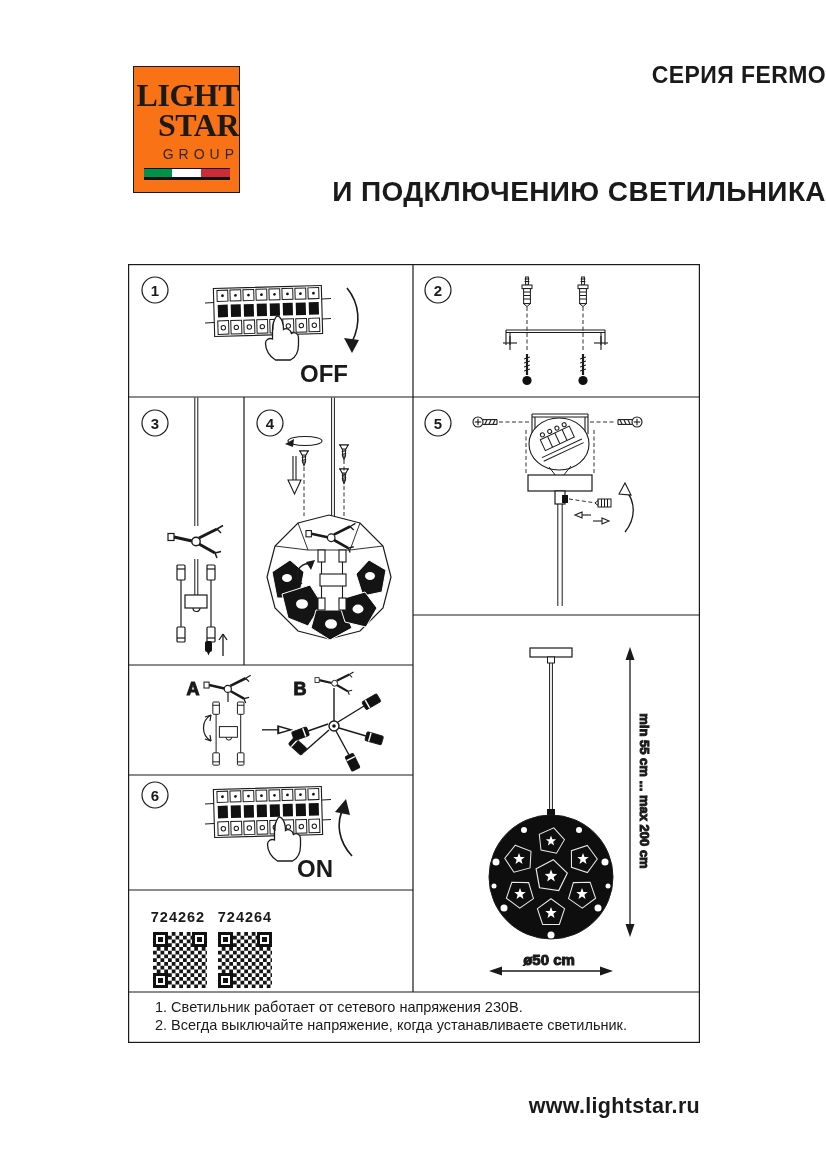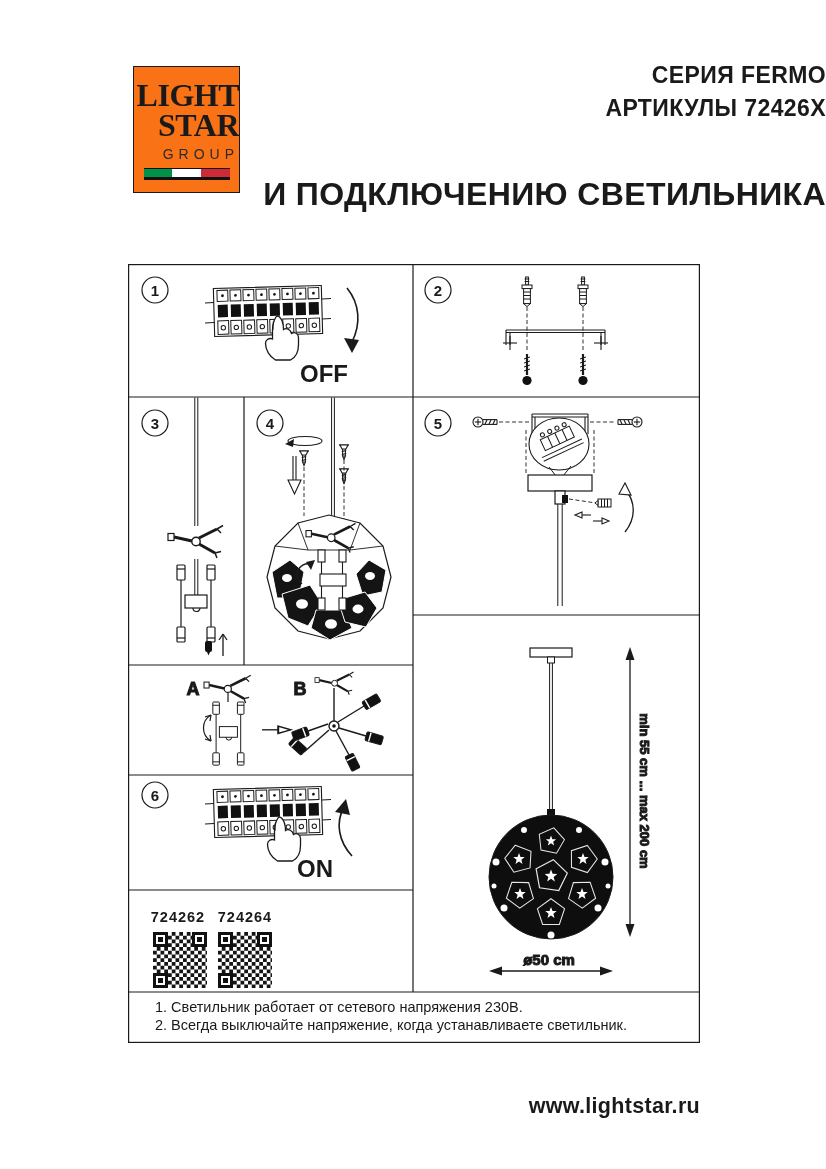--- a/index.html
+++ b/index.html
@@ -22,21 +22,21 @@
     margin:6px auto 0; width:86px; height:12px; display:flex; box-sizing:border-box;
     border-top:1.5px solid #111; border-bottom:3px solid #111;
   }
   .logo-flag span { flex:1; }
   .logo-flag .fw { background:#fff; }
   
   .titles { position:absolute; right:126px; top:0; text-align:right; font-weight:700; }
   .t-series   { position:absolute; right:0; top:62px;  width:600px; font-size:23px; letter-spacing:0.4px; }
   .t-articles { position:absolute; right:0; top:95px;  width:600px; font-size:23px; letter-spacing:0.4px; }
   .t-line1    { position:absolute; right:0; top:146px; width:600px; font-size:24px; letter-spacing:0.4px; }
-  .t-line2    { position:absolute; right:0; top:176px; width:600px; font-size:32px; letter-spacing:0.4px; }
+  .t-line2    { position:absolute; right:0; top:176px; width:600px; font-size:28px; letter-spacing:0.4px; }
   
   .sheet { position:absolute; left:128px; top:264px; width:572px; height:779px; }
   .sheet svg text { font-family:"Liberation Sans", sans-serif; fill:#1a1a1a; }
   
   .qr {
     position:absolute; width:54px; height:56px;
     background:repeating-conic-gradient(#151515 0% 25%, #ffffff 0% 50%);
     background-size:7.5px 7.5px; outline:2px solid #fff;
   }
   .qr .f { position:absolute; width:15px; height:15px; background:#fff; border:3px solid #111; box-sizing:border-box; }
@@ -58,21 +58,20 @@
     <div class="logo-word">STAR</div>
     <div class="logo-group">GROUP</div>
     <div class="logo-flag">
       <span style="background-color: rgb(0, 146, 70);"></span>
       <span class="fw"></span>
       <span style="background-color: rgb(206, 43, 55);"></span>
     </div>
   </div>
 
   <div class="t-series titles">СЕРИЯ FERMO</div>
-  <div class="t-articles titles">АРТИКУЛЫ 72426X</div>
   <div class="t-line2 titles">И ПОДКЛЮЧЕНИЮ СВЕТИЛЬНИКА</div>
 
   <div class="sheet">
     <svg viewBox="0 0 572 779" width="572" height="779">
       <defs>
 
         <g id="bcol">
           <rect x="0" y="7" width="10.8" height="11" fill="#fff" stroke="#1a1a1a" stroke-width="1"></rect>
           <circle cx="5.4" cy="12.5" r="1.4" fill="#111" stroke="none"></circle>
           <rect x="0.4" y="21.5" width="10" height="12.5" fill="#111" stroke="none"></rect>

